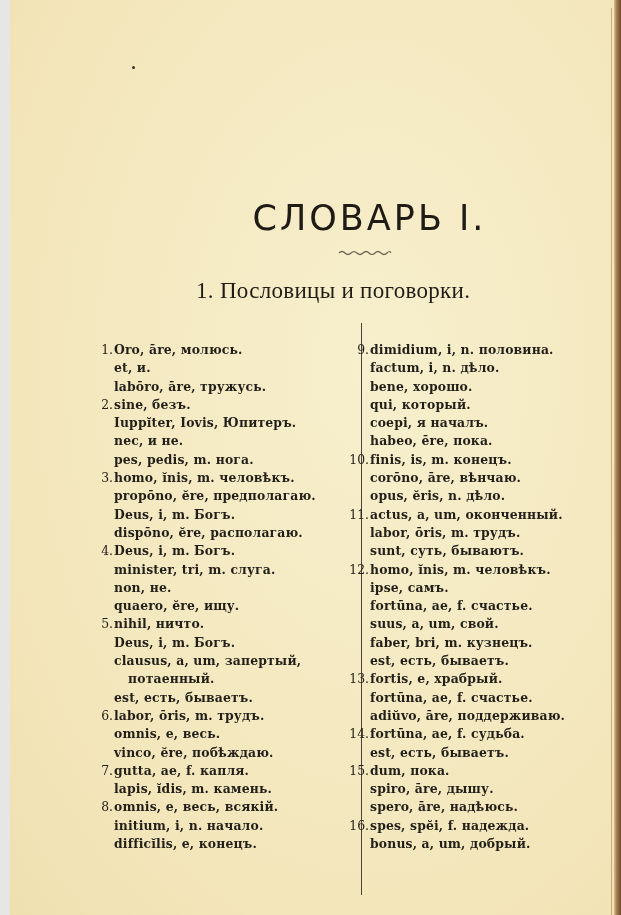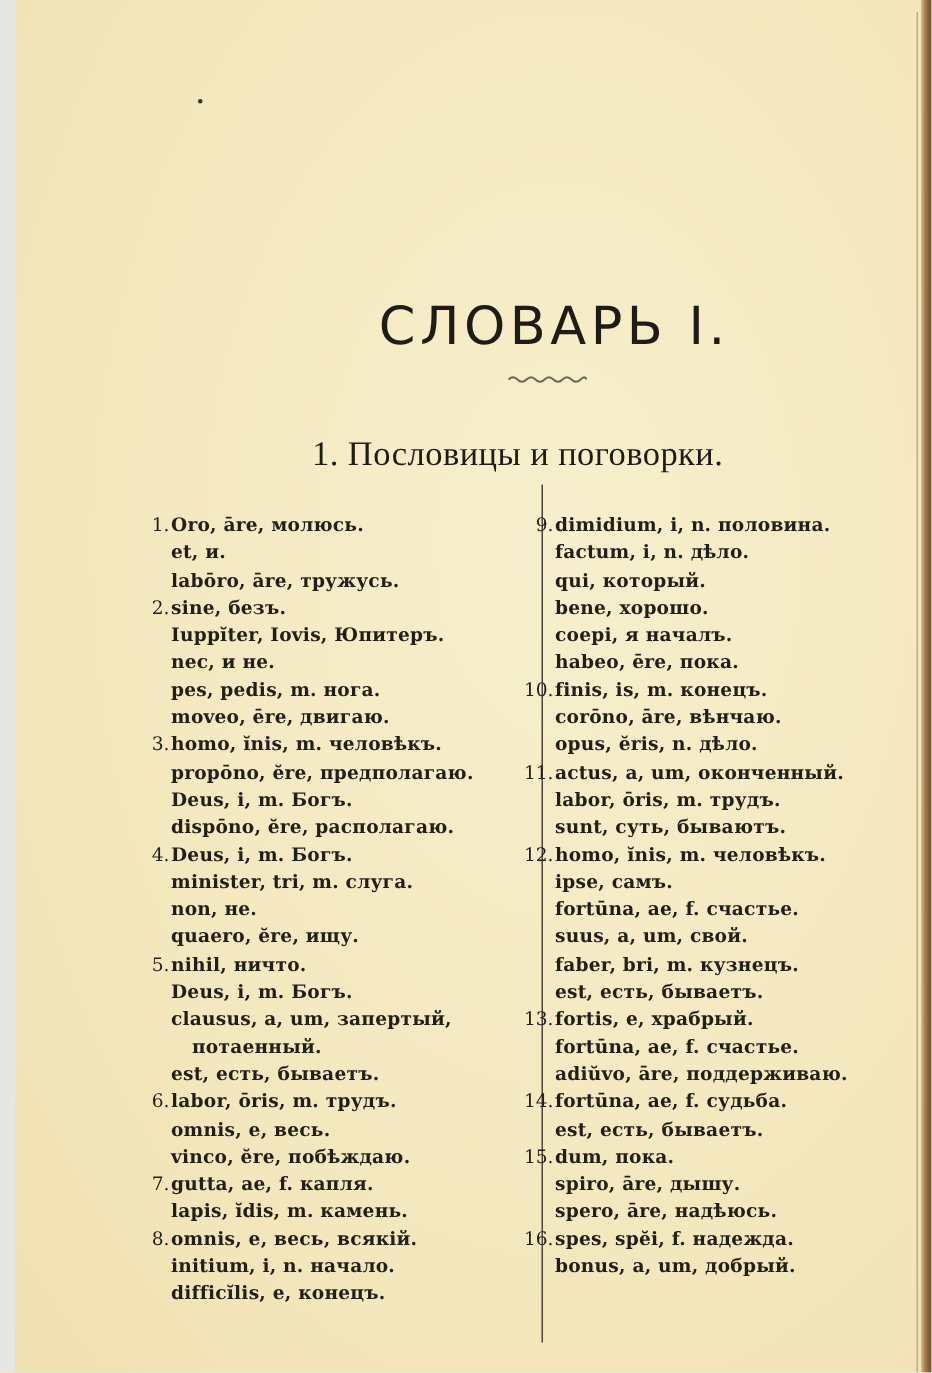--- a/index.html
+++ b/index.html
@@ -31,21 +31,21 @@
       font-family: "DejaVu Sans", sans-serif; font-weight: normal;
       font-size: 35px; letter-spacing: 3px; color: #1f1c16;
       margin: 0; padding-left: 118px; box-sizing: border-box;
     }
     .ornament {
       position: absolute; left: 338px; top: 249px; width: 54px; height: 8px;
     }
     .subtitle {
       position: absolute; left: 196px; top: 278px;
       font-family: "Liberation Serif", serif; font-size: 23px; color: #1f1c16;
-      letter-spacing: 0.3px; margin: 12px; font-weight: normal;
+      letter-spacing: 0.3px; margin: 0; font-weight: normal;
     }
     .divider {
       position: absolute; left: 361px; top: 323px; width: 1px; height: 572px;
       background: #4a443a;
     }
     .col {
       position: absolute; top: 341px;
       font-family: "DejaVu Serif", serif; font-size: 12.4px; color: #221f19;
       line-height: 18.3px;
       font-weight: bold;
@@ -84,21 +84,20 @@
       <span class="line">Oro, āre, молюсь.</span>
       <span class="line">et, и.</span>
       <span class="line">labōro, āre, тружусь.</span>
     </div>
     <div class="entry">
       <span class="num">2.</span>
       <span class="line">sine, безъ.</span>
       <span class="line">Iuppĭter, Iovis, Юпитеръ.</span>
       <span class="line">nec, и не.</span>
       <span class="line">pes, pedis, m. нога.</span>
-      <span class="line">moveo, ēre, двигаю.</span>
     </div>
     <div class="entry">
       <span class="num">3.</span>
       <span class="line">homo, ĭnis, m. человѣкъ.</span>
       <span class="line">propōno, ĕre, предполагаю.</span>
       <span class="line">Deus, i, m. Богъ.</span>
       <span class="line">dispōno, ĕre, располагаю.</span>
     </div>
     <div class="entry">
       <span class="num">4.</span>
@@ -131,22 +130,22 @@
       <span class="line">omnis, e, весь, всякій.</span>
       <span class="line">initium, i, n. начало.</span>
       <span class="line">difficĭlis, e, конецъ.</span>
     </div>
   </div>
 <div class="col col-right" id="col-right">
     <div class="entry">
       <span class="num">9.</span>
       <span class="line">dimidium, i, n. половина.</span>
       <span class="line">factum, i, n. дѣло.</span>
+      <span class="line">bene, хорошо.</span>
       <span class="line">qui, который.</span>
-      <span class="line">bene, хорошо.</span>
       <span class="line">coepi, я началъ.</span>
       <span class="line">habeo, ēre, пока.</span>
     </div>
     <div class="entry">
       <span class="num">10.</span>
       <span class="line">finis, is, m. конецъ.</span>
       <span class="line">corōno, āre, вѣнчаю.</span>
       <span class="line">opus, ĕris, n. дѣло.</span>
     </div>
     <div class="entry">

